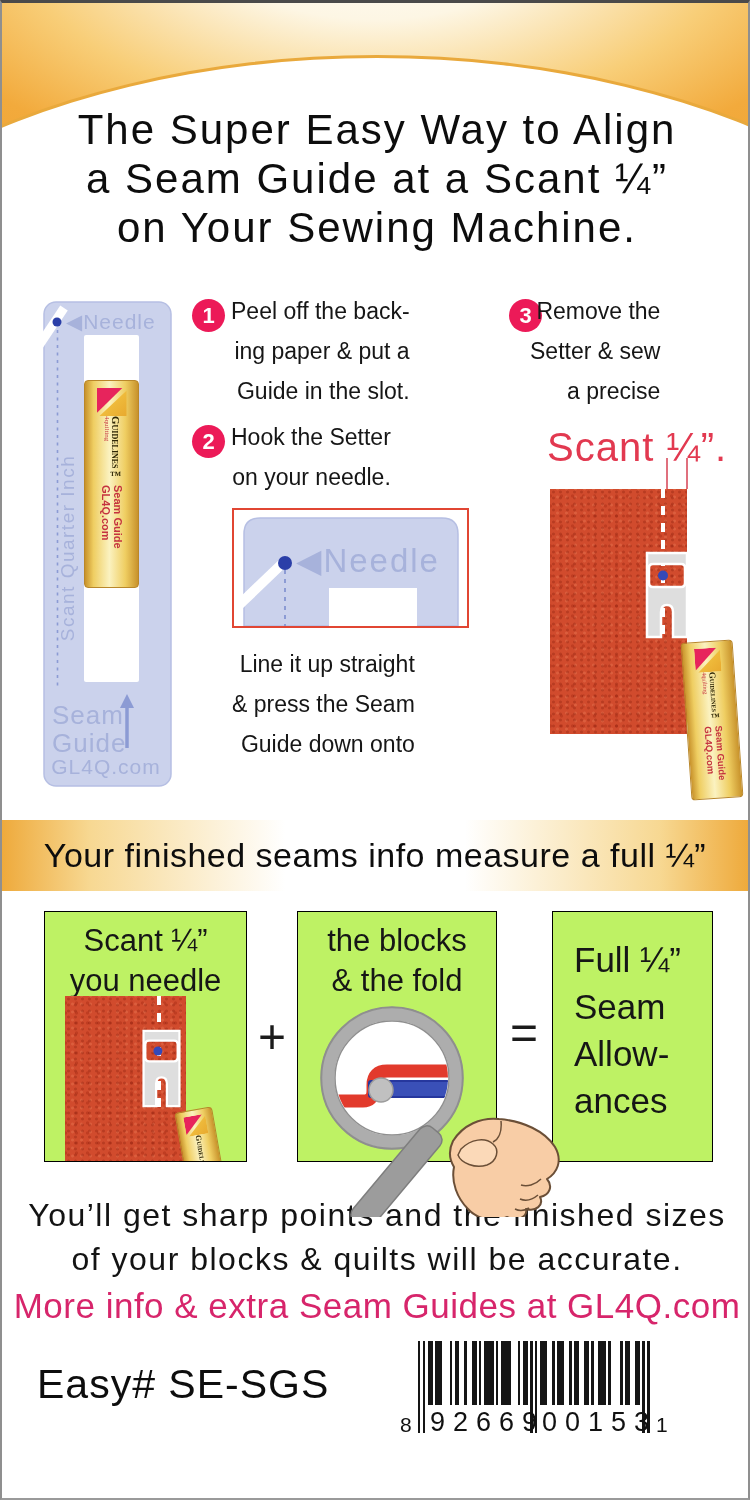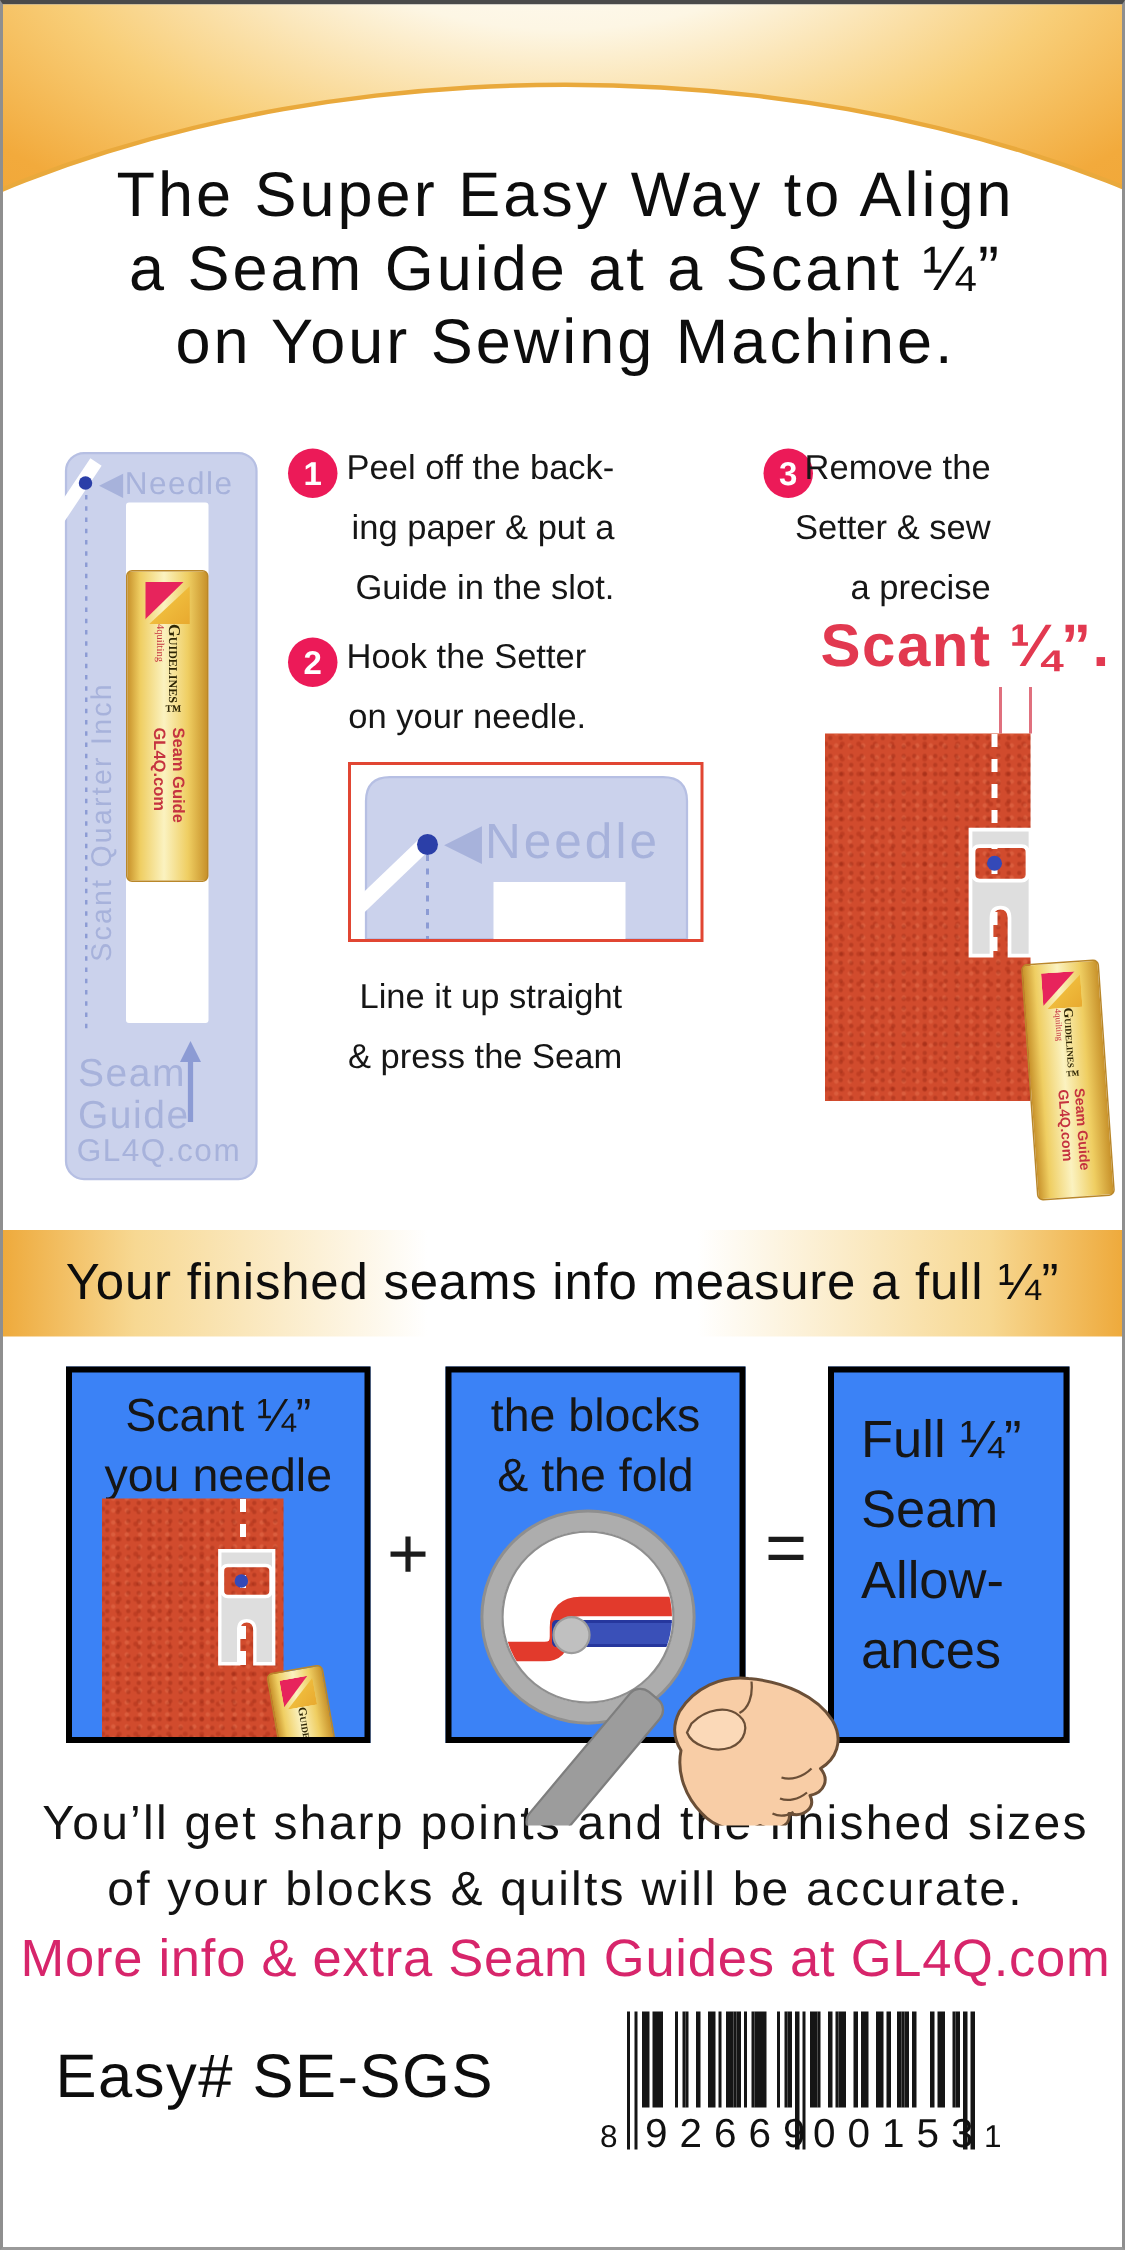--- a/index.html
+++ b/index.html
@@ -16,39 +16,39 @@
     background:radial-gradient(ellipse 620px 320px at 375px -70px,#ffffff 0%,#fdf6e4 28%,#f8ce78 58%,#f2aa3c 80%,#efa435 100%);}
   .arc{position:absolute;left:-273px;top:55px;width:1300px;height:760px;border-radius:50%;
     background:#ffffff;border:3px solid #e9a93c;box-sizing:border-box;}
   
   .title{position:absolute;left:0;top:102px;width:750px;text-align:center;
     font-size:42px;line-height:49px;letter-spacing:2px;color:#0d0d0d;}
   
   .step-text{position:absolute;font-size:23px;line-height:40px;color:#161616;text-align:right;}
   .step-circle{position:absolute;width:33px;height:33px;border-radius:50%;background:#ec1a58;
     color:#fff;font-size:22px;font-weight:bold;text-align:center;line-height:33px;}
-  .scant-red{position:absolute;font-size:40px;font-weight:bold;color:#e23950;letter-spacing:1px;}
+  .scant-red{position:absolute;font-size:40px;font-weight:normal;color:#e23950;letter-spacing:1px;margin-top:16px;}
   .pointer-line{position:absolute;width:2px;height:31px;background:#e0707e;}
   
   .fabric{position:absolute;background-color:#d14b2d;
     background-image:
       radial-gradient(circle, rgba(120,20,5,.28) 1px, transparent 1.9px),
       radial-gradient(circle, rgba(255,160,120,.22) 1px, transparent 1.9px),
       radial-gradient(circle, rgba(150,30,10,.3) 1.2px, transparent 2.1px);
     background-size:7px 6px,9px 8px,11px 10px;background-position:0 0,3px 4px,6px 2px;}
   .stitch{position:absolute;width:3.5px;background:repeating-linear-gradient(to bottom,#ffffff 0 9px,transparent 9px 17px);}
   
   .diagram2{position:absolute;left:230px;top:505px;width:237px;height:120px;
     border:2px solid #e14633;box-sizing:border-box;background:#fff;overflow:hidden;}
   
   .banner{position:absolute;left:-2px;top:817px;width:750px;height:71px;
     background:linear-gradient(90deg,#eea93a 0%,#f7d892 12%,#ffffff 38%,#ffffff 62%,#f7d892 88%,#eea93a 100%);
     text-align:center;font-size:34px;letter-spacing:.5px;line-height:71px;color:#0d0d0d;}
   
-  .eq-box{position:absolute;border:4px solid #000000;box-sizing:border-box;background:#3b82f6;}
+  .eq-box{position:absolute;border:1px solid #000000;box-sizing:border-box;background:#bef264;}
   .eq-box .box-label{position:absolute;left:0;top:9px;width:100%;text-align:center;
     font-size:31px;line-height:40px;color:#161616;}
   .op{position:absolute;font-size:48px;color:#1b1b1b;text-align:center;}
   .box3-text{position:absolute;left:572px;top:933px;font-size:35px;line-height:47px;color:#161616;}
   
   .benefit{position:absolute;left:0;top:1190px;width:750px;text-align:center;
     font-size:32px;line-height:44px;letter-spacing:1.5px;color:#131313;}
   .promo{position:absolute;left:0;top:1283px;width:750px;text-align:center;
     font-size:35px;letter-spacing:.5px;color:#d7256b;}
   .item{position:absolute;left:35px;top:1358px;font-size:41px;letter-spacing:1px;color:#0d0d0d;}
@@ -153,20 +153,21 @@
       <line x1="51" y1="60" x2="51" y2="116" stroke="#8c9bd4" stroke-width="2" stroke-dasharray="4 5"></line>
       <circle cx="51" cy="53" r="7" fill="#2b3fa8"></circle>
       <rect x="95" y="78" width="88" height="38" fill="#ffffff"></rect>
       <text x="62" y="62" font-size="33" letter-spacing="2" fill="#a7b2db">◀Needle</text>
     </svg>
   </div>
 
   <div class="step-text" style="left:230px;top:641px;">
     <div>Line it up straight</div>
     <div>&amp; press the Seam</div>
+    <div>Guide down onto</div>
   </div>
 
   <div class="step-circle" style="left:507px;top:296px;">
     <span>3</span>
   </div>
   <div class="step-text" style="left:528px;top:288px;">
     <div>Remove the</div>
     <div>Setter &amp; sew</div>
     <div>a precise</div>
   </div>

